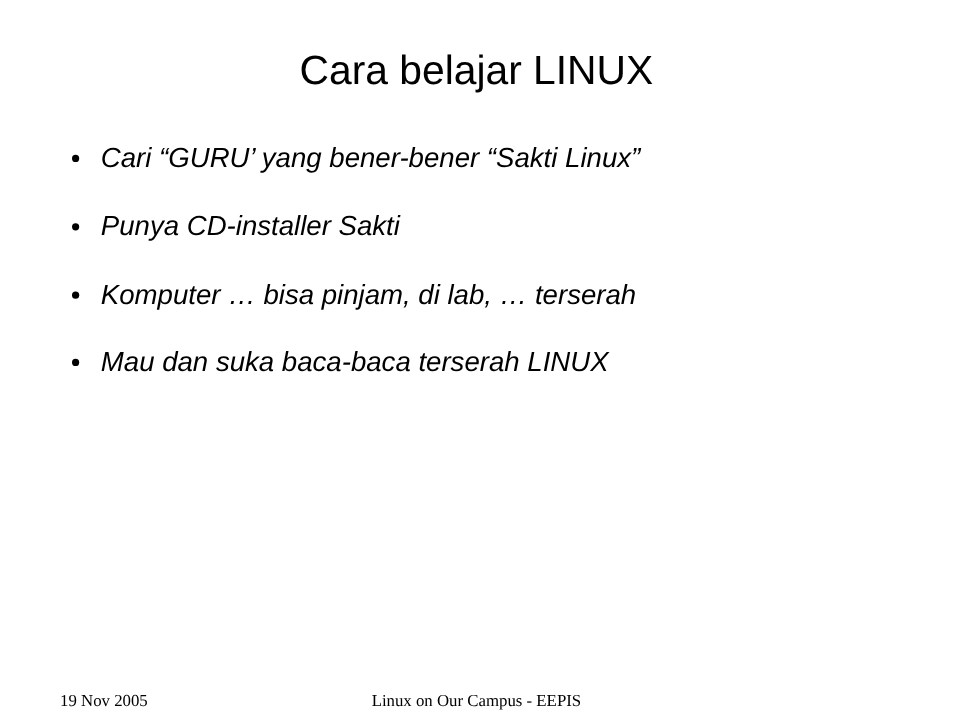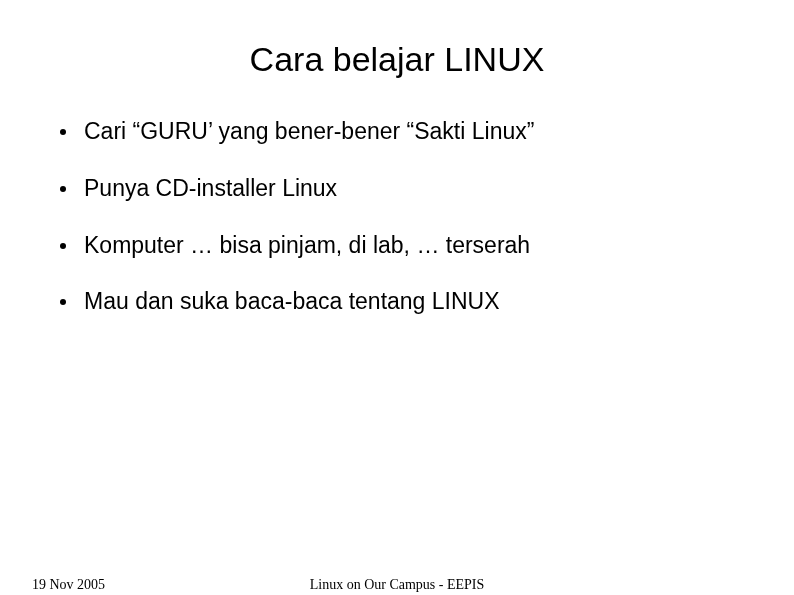--- a/index.html
+++ b/index.html
@@ -26,69 +26,70 @@
   .bullets {
     list-style: none;
     padding-left: 10px;
   }
   .bullets li {
     display: flex;
     align-items: flex-start;
     margin-bottom: 28px;
     font-size: 23px;
     line-height: 1.25;
+    font-style: italic;
   }
   .bullet-dot {
     width: 6px;
     height: 6px;
     background: #000;
     border-radius: 50%;
     flex-shrink: 0;
     margin-top: 12px;
     margin-right: 18px;
   }
   .footer {
     position: absolute;
     bottom: 18px;
     left: 0;
     width: 100%;
     font-family: "Times New Roman", Times, serif;
     font-size: 14px;
   }
   .footer-left {
     position: absolute;
-    left: 32px;
+    left: 50px;
   }
   .footer-center {
     position: absolute;
     left: 50%;
     transform: translateX(-50%);
   }
 </style>
 </head>
 <body>
 
 <div class="slide">
   <h1 class="title">Cara belajar LINUX</h1>
   <ul class="bullets">
     <li>
       <span class="bullet-dot"></span>
       <span>Cari “GURU’ yang bener-bener “Sakti Linux”</span>
     </li>
     <li>
       <span class="bullet-dot"></span>
-      <span>Punya CD-installer Linux</span>
+      <span>Punya CD-installer Sakti</span>
     </li>
     <li>
       <span class="bullet-dot"></span>
       <span>Komputer … bisa pinjam, di lab, … terserah</span>
     </li>
     <li>
       <span class="bullet-dot"></span>
-      <span>Mau dan suka baca-baca tentang LINUX</span>
+      <span>Mau dan suka baca-baca terserah LINUX</span>
     </li>
   </ul>
 </div>
 
 <div class="footer">
   <span class="footer-left">19 Nov 2005</span>
   <span class="footer-center">Linux on Our Campus - EEPIS</span>
 </div>
 
 </body></html>

